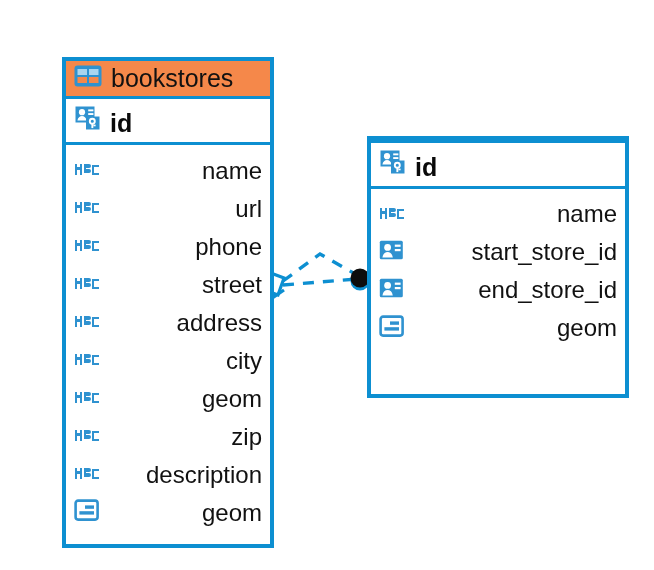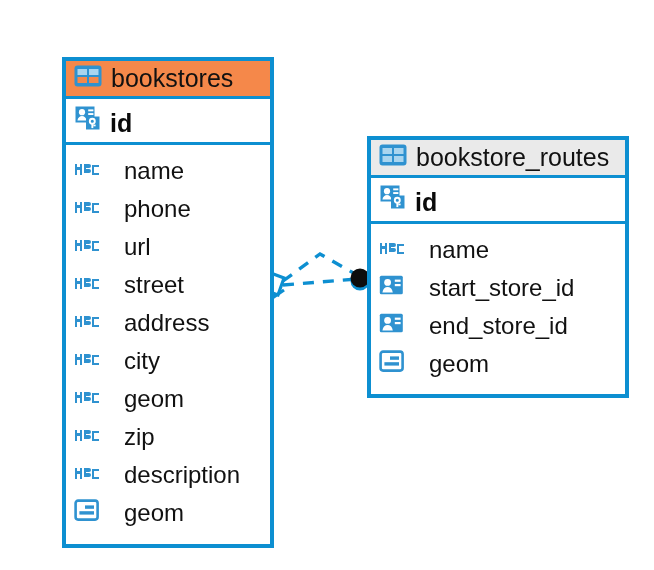--- a/index.html
+++ b/index.html
@@ -41,20 +41,21 @@
     border-bottom:3px solid #0d8fd1;
     box-sizing:border-box;
   }
   .pk-label{
     font-size:25px;font-weight:bold;color:#0a0a0a;line-height:1.05;
   }
   .fields{padding:6px 8px 7px 8px;box-sizing:border-box;}
   .field-row{
     display:flex;align-items:center;gap:24px;
     height:38px;
+    justify-content:space-between;
   }
   .field-label{
     font-size:24px;color:#111111;line-height:1.05;white-space:nowrap;
   }
 
   
   .ico{flex:0 0 auto;display:block;}
 
   
   .connector{position:absolute;left:0;top:0;pointer-events:none;}
@@ -127,32 +128,32 @@
       </div>
 
       <div class="field-row">
         <span class="ico">
           <svg width="26" height="16" viewBox="0 0 26 16">
             <path d="M1 15 V4 h2 v3 h3 V4 h2 v11 h-2 v-5 h-3 v5 Z" fill="#2f92d0"></path>
             <path d="M10 4 h5 a2 2 0 0 1 0 4 h-3 v1 h3 a2 2 0 0 1 0 4 h-5 Z" fill="#2f92d0"></path>
             <path d="M25 5 v2 h-5 v6 h5 v2 h-7 V5 Z" fill="#2f92d0"></path>
           </svg>
         </span>
+        <span class="field-label">url</span>
+      </div>
+
+      <div class="field-row">
+        <span class="ico">
+          <svg width="26" height="16" viewBox="0 0 26 16">
+            <path d="M1 15 V4 h2 v3 h3 V4 h2 v11 h-2 v-5 h-3 v5 Z" fill="#2f92d0"></path>
+            <path d="M10 4 h5 a2 2 0 0 1 0 4 h-3 v1 h3 a2 2 0 0 1 0 4 h-5 Z" fill="#2f92d0"></path>
+            <path d="M25 5 v2 h-5 v6 h5 v2 h-7 V5 Z" fill="#2f92d0"></path>
+          </svg>
+        </span>
         <span class="field-label">phone</span>
-      </div>
-
-      <div class="field-row">
-        <span class="ico">
-          <svg width="26" height="16" viewBox="0 0 26 16">
-            <path d="M1 15 V4 h2 v3 h3 V4 h2 v11 h-2 v-5 h-3 v5 Z" fill="#2f92d0"></path>
-            <path d="M10 4 h5 a2 2 0 0 1 0 4 h-3 v1 h3 a2 2 0 0 1 0 4 h-5 Z" fill="#2f92d0"></path>
-            <path d="M25 5 v2 h-5 v6 h5 v2 h-7 V5 Z" fill="#2f92d0"></path>
-          </svg>
-        </span>
-        <span class="field-label">url</span>
       </div>
 
       <div class="field-row">
         <span class="ico">
           <svg width="26" height="16" viewBox="0 0 26 16">
             <path d="M1 15 V4 h2 v3 h3 V4 h2 v11 h-2 v-5 h-3 v5 Z" fill="#2f92d0"></path>
             <path d="M10 4 h5 a2 2 0 0 1 0 4 h-3 v1 h3 a2 2 0 0 1 0 4 h-5 Z" fill="#2f92d0"></path>
             <path d="M25 5 v2 h-5 v6 h5 v2 h-7 V5 Z" fill="#2f92d0"></path>
           </svg>
         </span>
@@ -223,32 +224,20 @@
           </svg>
         </span>
         <span class="field-label">geom</span>
       </div>
 
     </div>
   </div>
 
   <div class="entity" style="left:367px;top:136px;width:262px;height:262px;">
 
-    <div class="entity-header neutral">
-      <span class="ico">
-        <svg width="28" height="22" viewBox="0 0 28 22">
-          <rect x="0.5" y="0.5" width="27" height="21" rx="3" fill="#2f92d0"></rect>
-          <rect x="3.5" y="4" width="9.5" height="6" fill="#a9d5ef"></rect>
-          <rect x="15" y="4" width="9.5" height="6" fill="#a9d5ef"></rect>
-          <rect x="3.5" y="12" width="9.5" height="6" fill="#a9d5ef"></rect>
-          <rect x="15" y="12" width="9.5" height="6" fill="#a9d5ef"></rect>
-        </svg>
-      </span>
-      <span class="entity-title">bookstore_routes</span>
-    </div>
 
     <div class="pk-row">
       <span class="ico">
         <svg width="28" height="28" viewBox="0 0 28 28">
           <path d="M1.5 2.5 H20.5 V18.5 H1.5 Z" fill="#2f92d0"></path>
           <circle cx="8" cy="8.2" r="3.1" fill="#ffffff"></circle>
           <path d="M3.4 16.6 c0.5-3.1 2.4-4.6 4.6-4.6 s4.1 1.5 4.6 4.6 Z" fill="#ffffff"></path>
           <rect x="14.2" y="5.4" width="5.2" height="1.9" fill="#ffffff"></rect>
           <rect x="14.2" y="9.1" width="5.2" height="1.9" fill="#ffffff"></rect>
           <path d="M12 12.5 H25.5 V25.5 H12 Z" fill="#2f92d0"></path>

